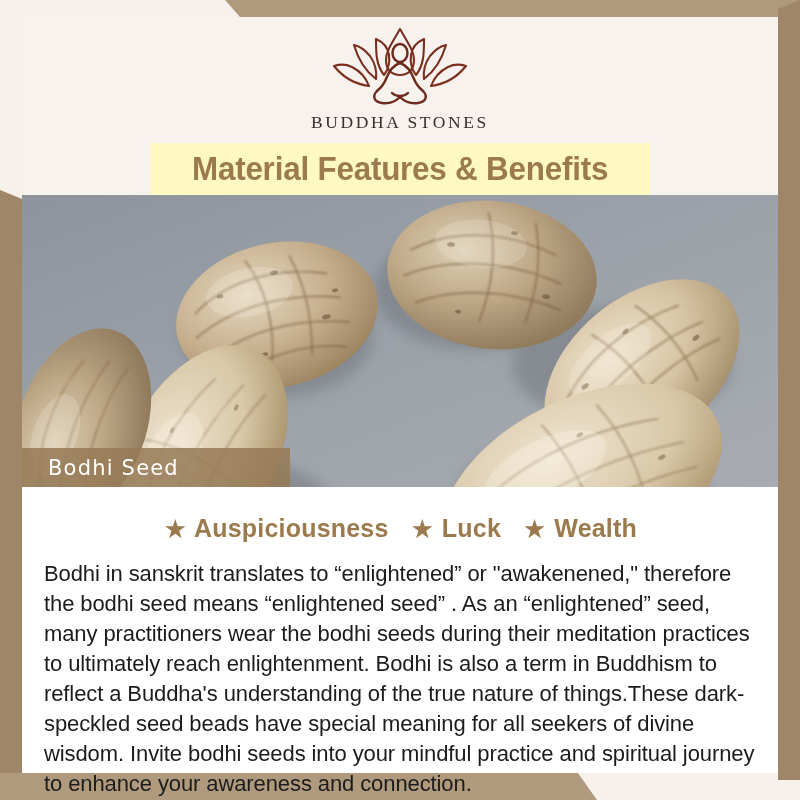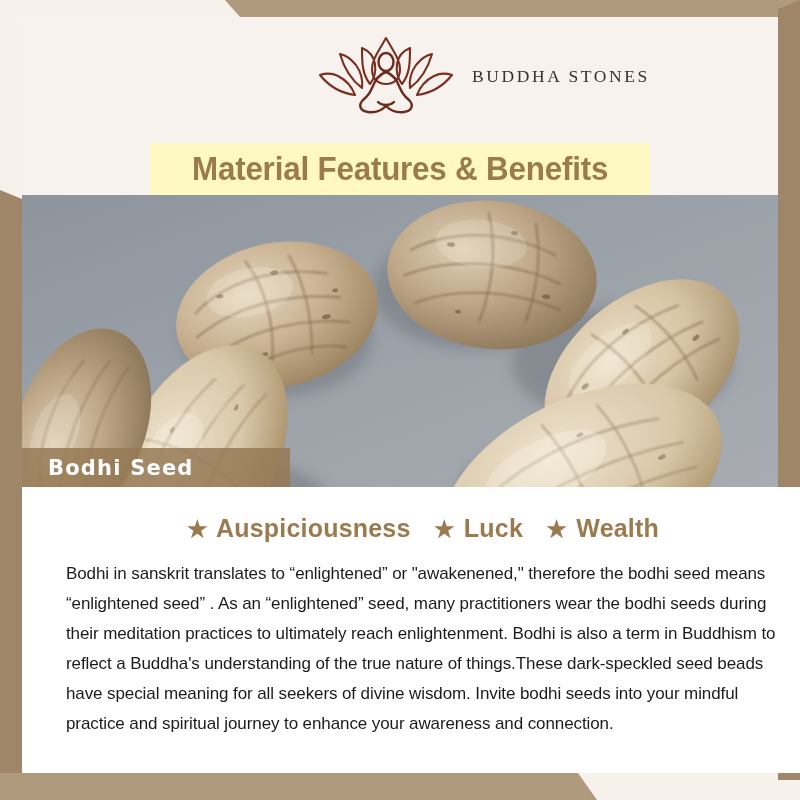--- a/index.html
+++ b/index.html
@@ -64,21 +64,21 @@
     background: #f8f2ef;
     display: flex;
     flex-direction: column;
     align-items: center;
   }
   .logo-wrap {
     margin-top: 6px;
     width: 200px;
     height: 105px;
     display: flex;
-    flex-direction: row;
+    flex-direction: column;
     align-items: center;
     justify-content: space-between;
   }
   .logo-mark { display: block; }
   .logo-word {
     margin-top: 1px;
     font-family: "Liberation Serif", serif;
     font-size: 17.5px;
     letter-spacing: 2.6px;
     color: #3a2f2b;
@@ -122,49 +122,48 @@
     width: 268px;
     height: 39px;
     background: rgba(150,122,86,0.86);
     display: flex;
     align-items: center;
   }
   .caption-text {
     margin-left: 26px;
     color: #ffffff;
     font-family: "DejaVu Sans", sans-serif;
-    font-weight: bold;
+    font-weight: normal;
     font-size: 21px;
     letter-spacing: 1.2px;
   }
 
   
   .body-panel {
     position: absolute;
     left: 22px; top: 487px;
     width: 756px; height: 286px;
     background: #ffffff;
-    padding-left: 22px;
   }
   .benefits {
     margin-top: 27px;
     text-align: center;
     font-family: "Liberation Sans Narrow", "Liberation Sans", sans-serif;
     font-weight: bold;
     font-size: 25px;
     color: #9b7b4e;
     letter-spacing: 0.2px;
     white-space: nowrap;
   }
   .benefits .star { font-size: 23px; padding: 0 2px; }
   .benefits .sep { display: inline-block; width: 7px; }
   .paragraph {
     margin: 16px 22px 0 22px;
     font-family: "Liberation Sans Narrow", "Liberation Sans", sans-serif;
-    font-size: 17px;
+    font-size: 22px;
     line-height: 30px;
     color: #1c1c1c;
     text-align: left;
     letter-spacing: -0.1px;
   }
 </style>
 </head>
 <body>
 
 <div id="page">

